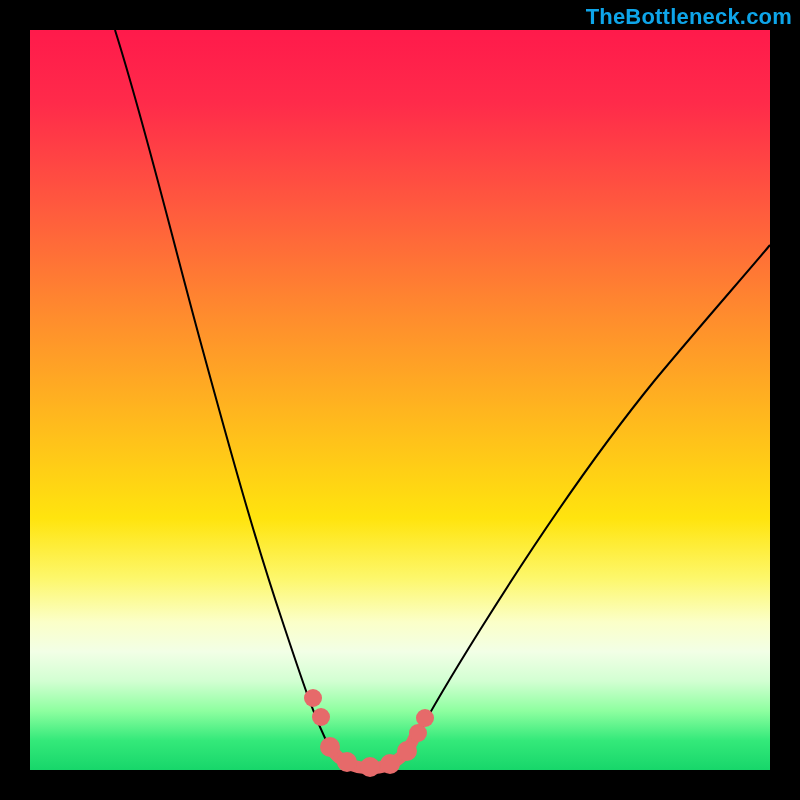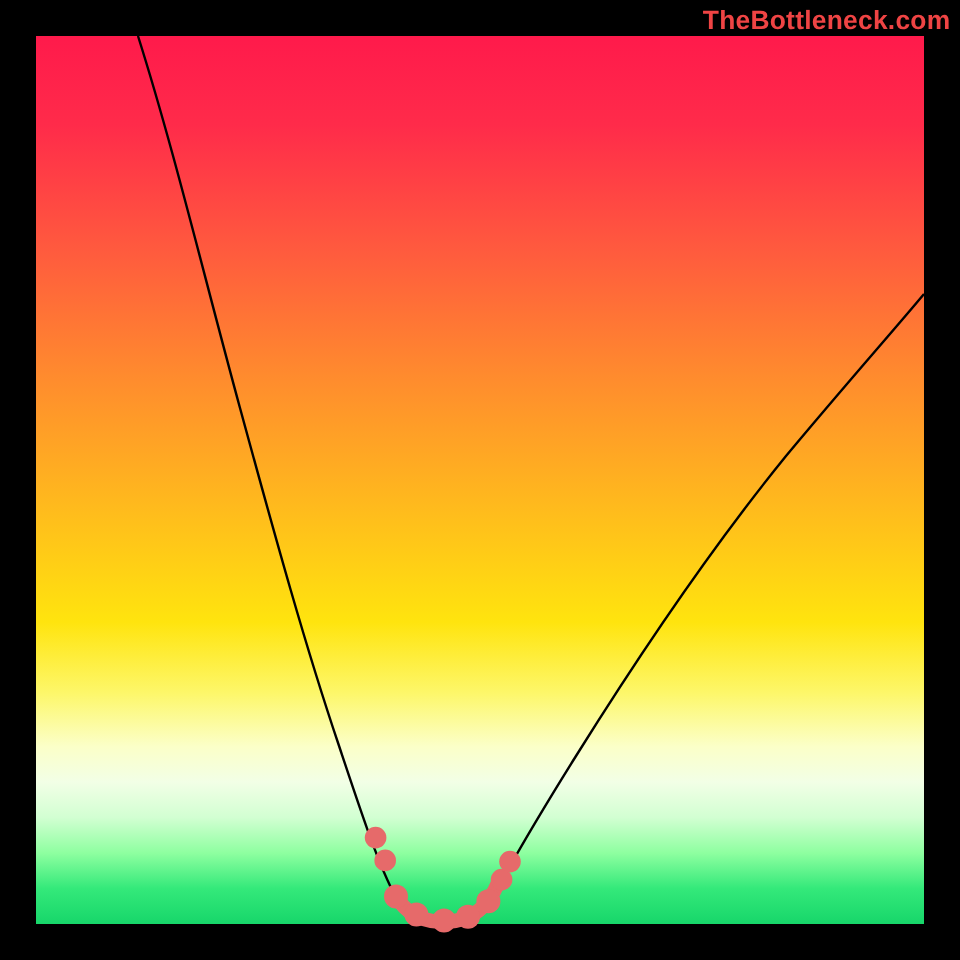--- a/index.html
+++ b/index.html
@@ -37,21 +37,21 @@
       #34e97a 96%,
       #17d66a 100%);
   }
   .watermark {
     position: absolute;
     top: 4px;
     right: 8px;
     font-family: Arial, Helvetica, sans-serif;
     font-size: 22px;
     font-weight: 600;
-    color: #ef4444;
+    color: #0ea5e9;
     letter-spacing: 0.2px;
     user-select: none;
   }
   svg.curves {
     position: absolute;
     left: 0;
     top: 0;
     width: 740px;
     height: 740px;
     overflow: visible;

